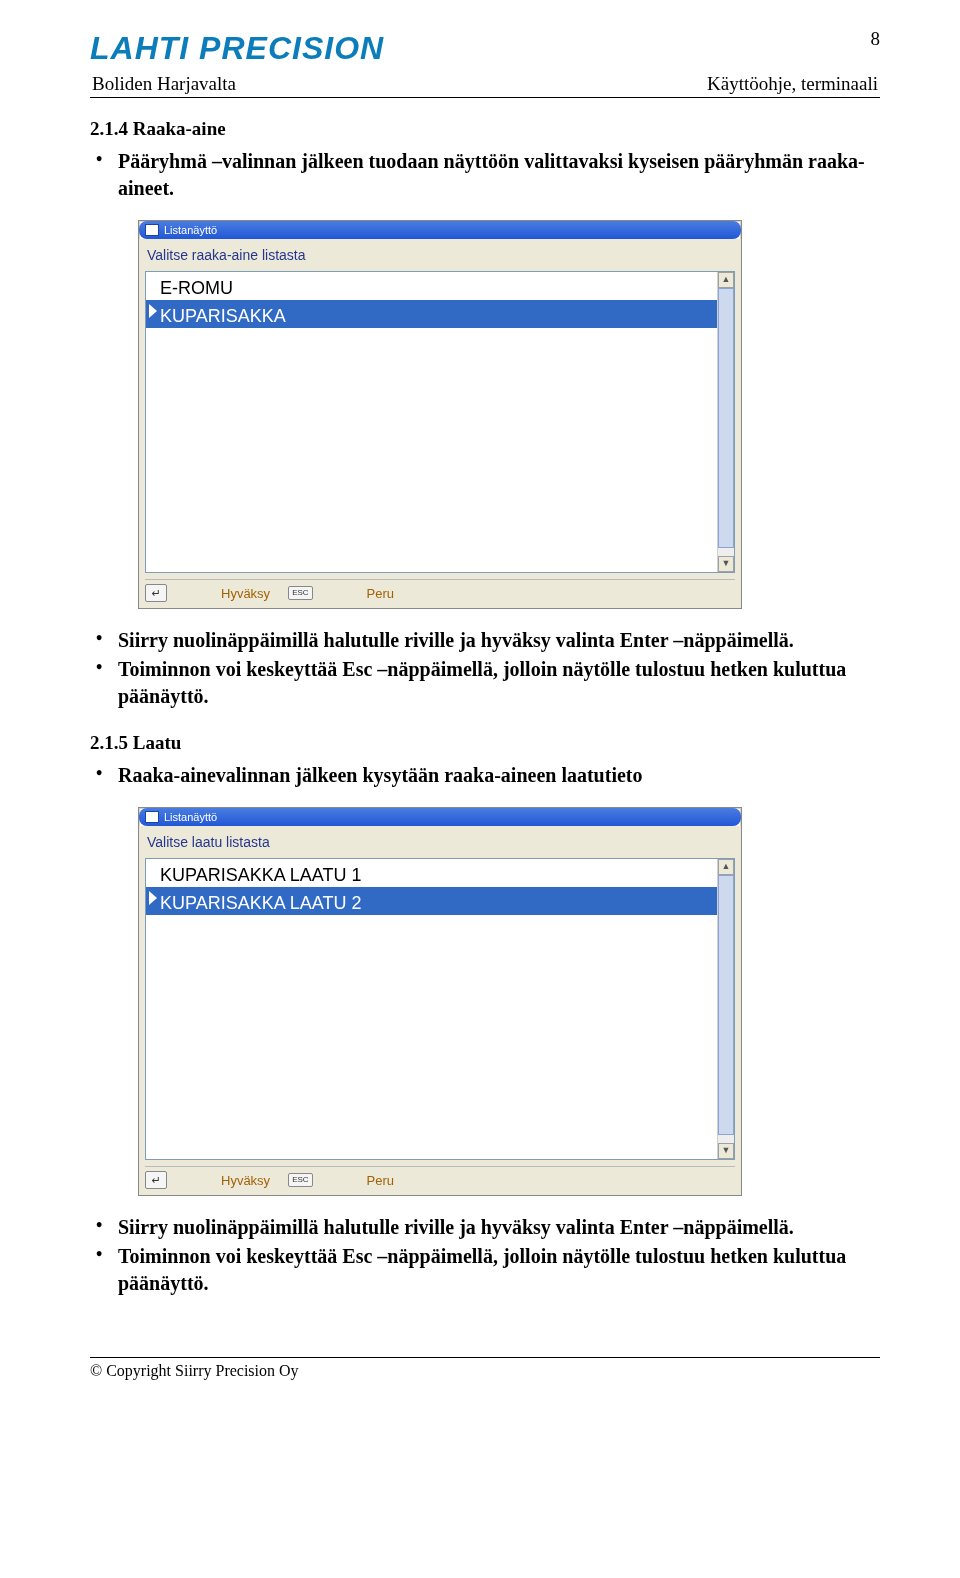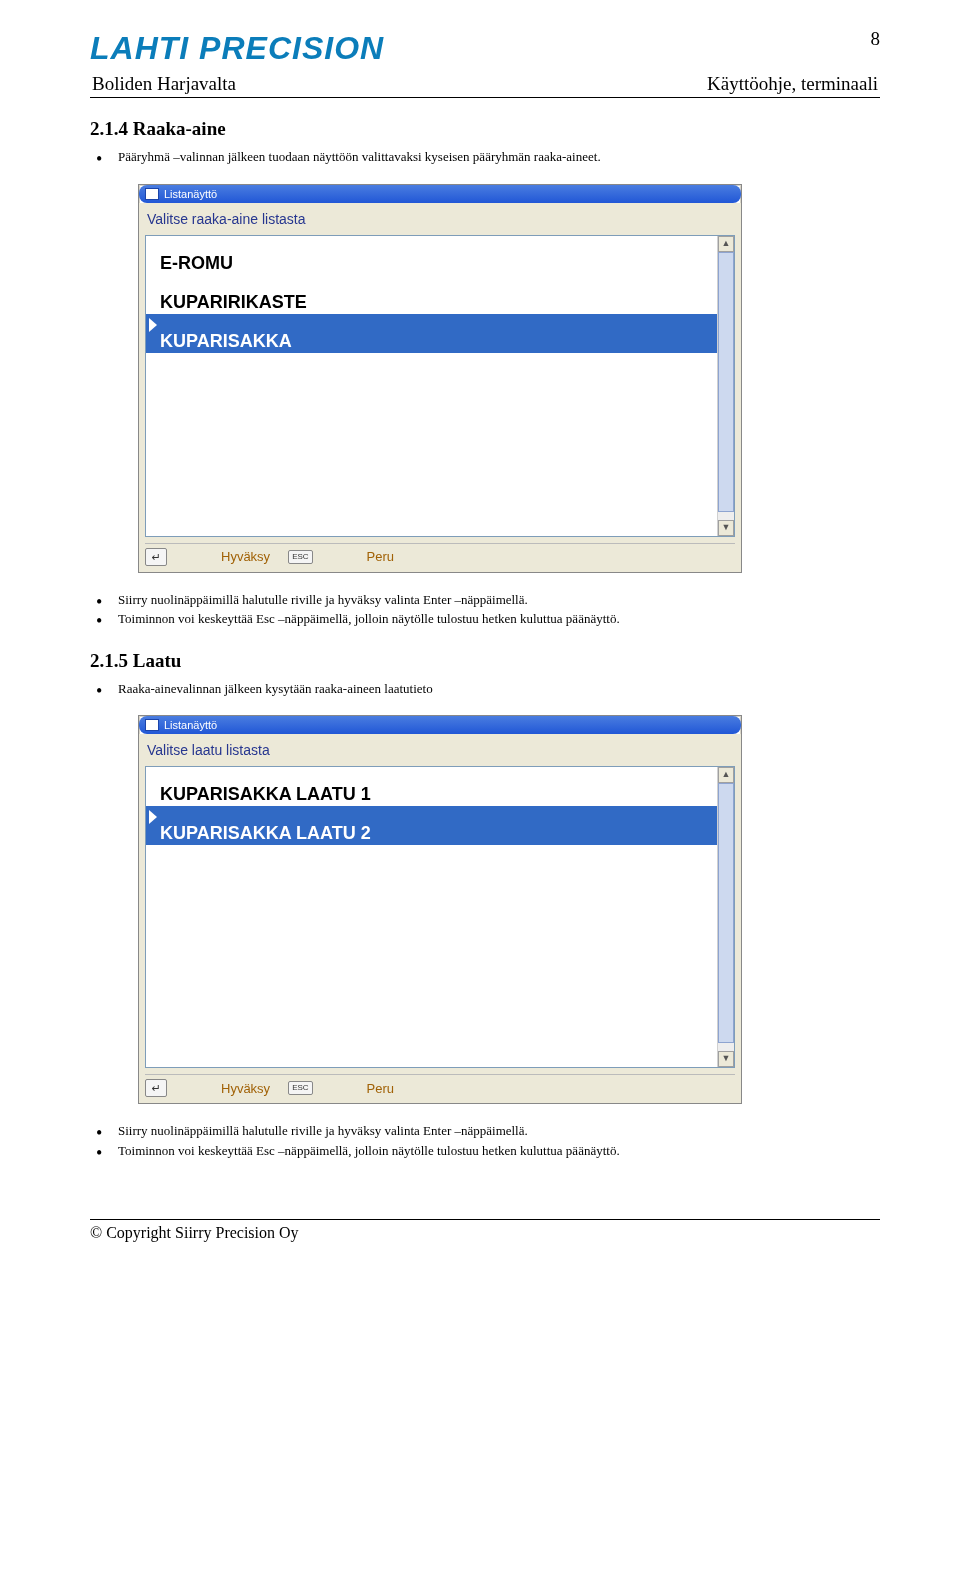--- a/index.html
+++ b/index.html
@@ -49,25 +49,26 @@
   }
   .sub-indent {
     margin-left: 48px;
   }
   ul.bullets {
     margin: 6px 0 18px 0;
     padding-left: 0;
     list-style: none;
   }
   ul.bullets li {
-    font-size: 13px;
+    font-size: 20px;
     line-height: 1.35;
     position: relative;
     padding-left: 28px;
     margin-bottom: 2px;
+    font-weight: bold;
   }
   ul.bullets li::before {
     content: "•";
     position: absolute;
     left: 6px;
     top: -1px;
     font-size: 18px;
   }
   .app-window {
     width: 602px;
@@ -114,24 +115,23 @@
     display: flex;
   }
   .listbox-inner {
     flex: 1;
     overflow: hidden;
     font-family: Arial, Helvetica, sans-serif;
   }
   .list-row {
     font-size: 18px;
     line-height: 23px;
-    padding: 16px 6px 0 14px;
+    padding: 5px 6px 0 14px;
     position: relative;
     color: #000;
-    font-weight: bold;
   }
   .list-row.selected {
     background: #316ac5;
     color: #fff;
   }
   .list-row .row-caret {
     position: absolute;
     left: 3px;
     top: 4px;
     width: 8px;
@@ -241,21 +241,20 @@
   <div class="app-window">
     <div class="app-titlebar">
       <span class="app-titlebar-icon"></span>
       <span class="app-titlebar-text">Listanäyttö</span>
     </div>
     <div class="app-body">
       <div class="app-prompt">Valitse raaka-aine listasta</div>
       <div class="listbox">
         <div class="listbox-inner">
           <div class="list-row">E-ROMU</div>
-          <div class="list-row">KUPARIRIKASTE</div>
           <div class="list-row selected">
             <svg class="row-caret" viewBox="0 0 8 14">
                 <polygon points="0,0 8,7 0,14" fill="#fff"></polygon>
               </svg>
             <span>KUPARISAKKA</span>
           </div>
         </div>
         <div class="scrollbar">
           <div class="sb-btn sb-up">▲</div>
           <div class="sb-thumb" style="height:260px;"></div>

